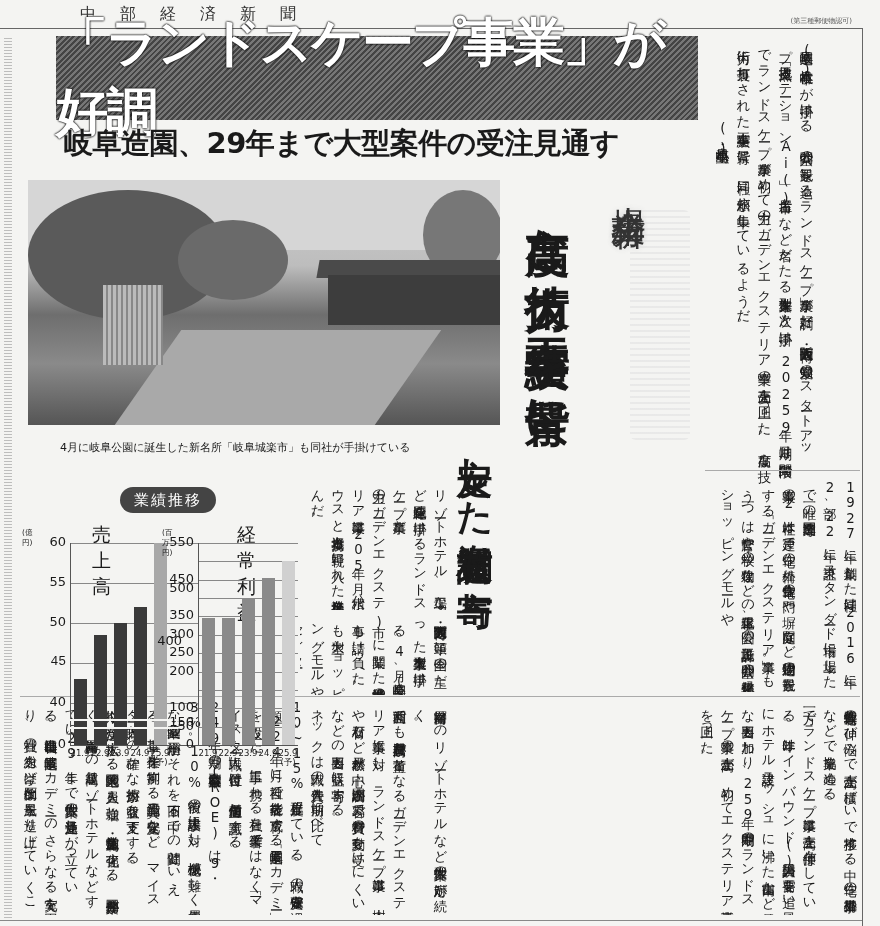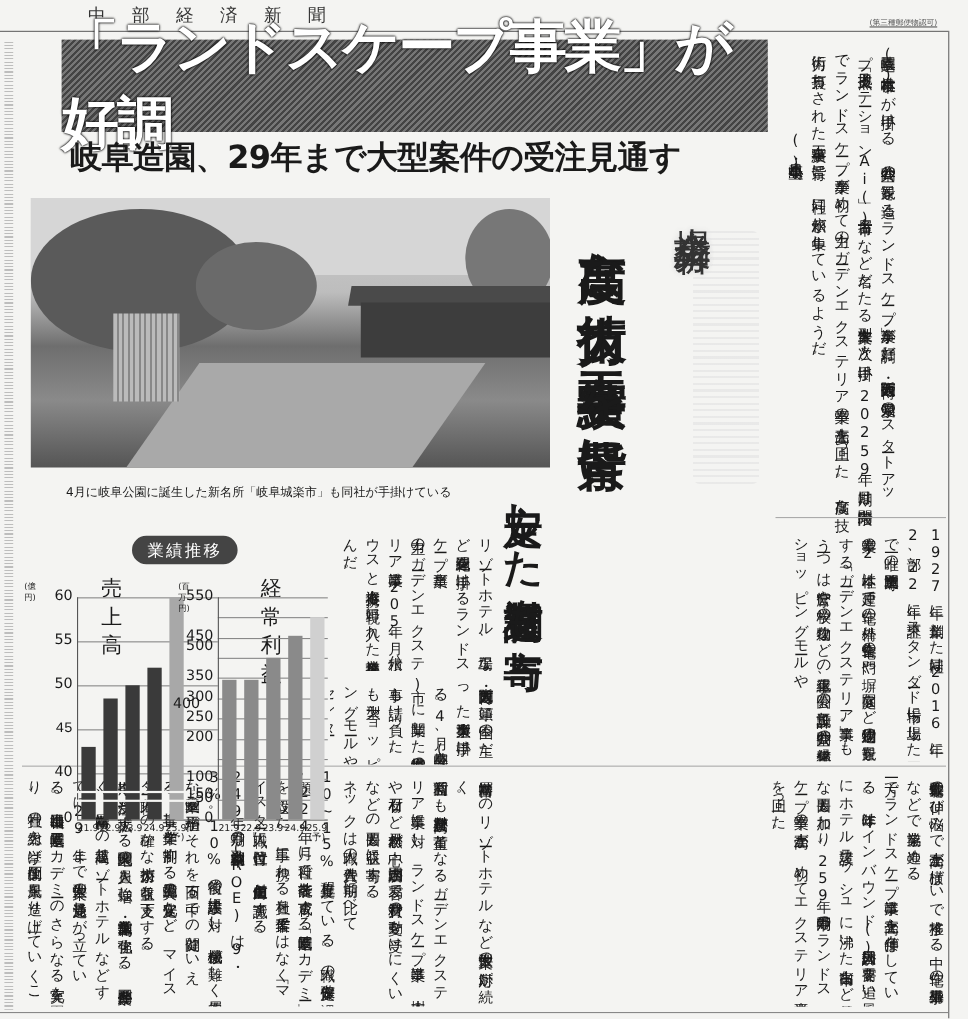--- a/index.html
+++ b/index.html
@@ -1,20 +1,20 @@
 <!DOCTYPE html>
 <html><head>
 <meta charset="utf-8">
 <style>
   html,body{margin:0;padding:0;}
   body{width:880px;height:926px;background:#f4f4f2;position:relative;overflow:hidden;
        font-family:"DejaVu Sans","Liberation Sans",sans-serif;color:#1a1a1a;}
   .abs{position:absolute;}
   .masthead{left:80px;top:4px;font-size:16px;letter-spacing:24px;color:#333;font-family:"DejaVu Serif",serif;}
-  .permit{right:28px;top:16px;font-size:7px;color:#555;text-decoration:underline;}
+  .permit{right:28px;top:16px;font-size:7px;color:#555;}
   .topline{left:0;top:28px;width:862px;border-top:1.5px solid #666;}
   .rightline{left:862px;top:28px;height:898px;border-left:1.5px solid #666;}
   .leftmark{left:4px;top:38px;width:8px;height:880px;
      background:repeating-linear-gradient(to bottom,#999 0 1px,transparent 1px 3px);opacity:.6;}
   .headline{left:56px;top:36px;width:642px;height:84px;
      background:repeating-linear-gradient(135deg,#444 0 2px,#777 2px 4px);
      display:flex;align-items:center;justify-content:center;}
   .headline span{color:#fff;font-weight:bold;font-size:52px;letter-spacing:-2px;
      text-shadow:0 0 2px #000,0 0 2px #000;font-family:"DejaVu Sans",sans-serif;}
   .subhead{left:64px;top:124px;font-size:29px;font-weight:bold;letter-spacing:-0.5px;}

